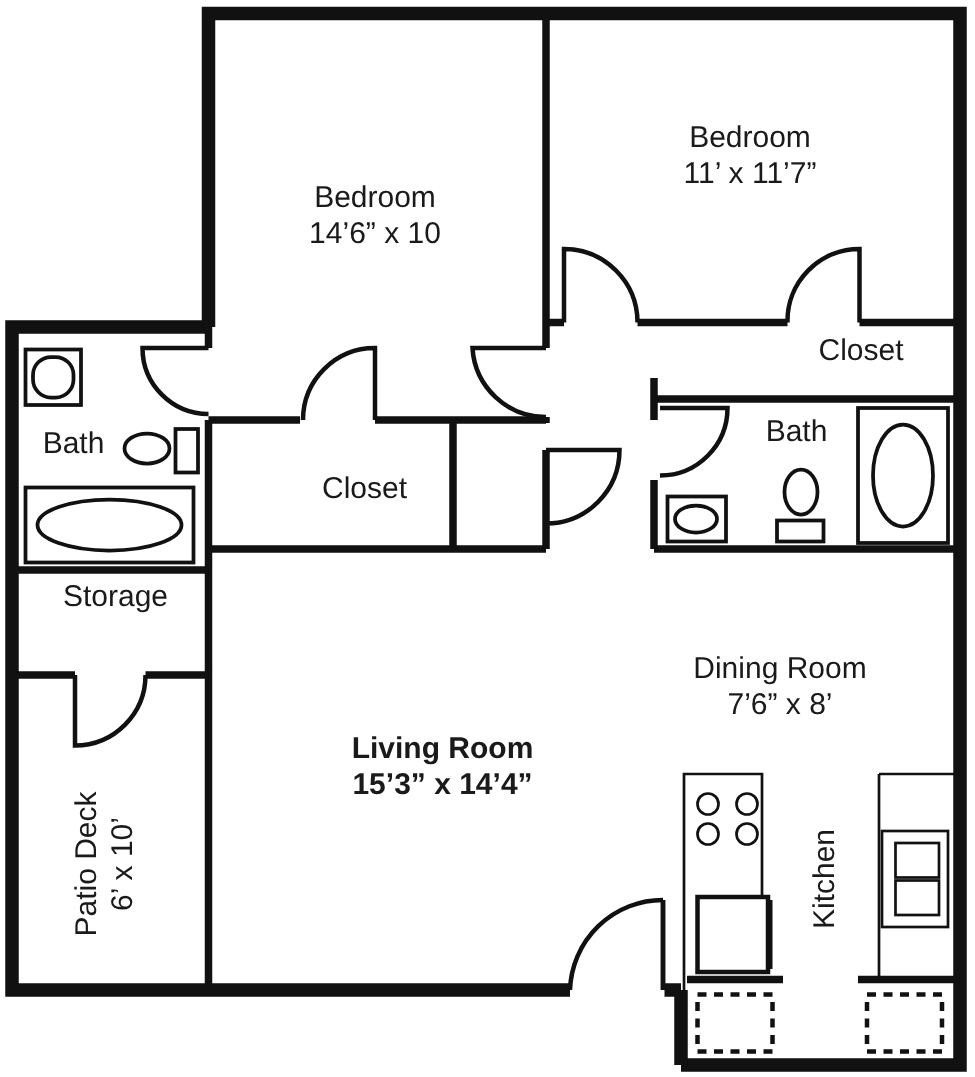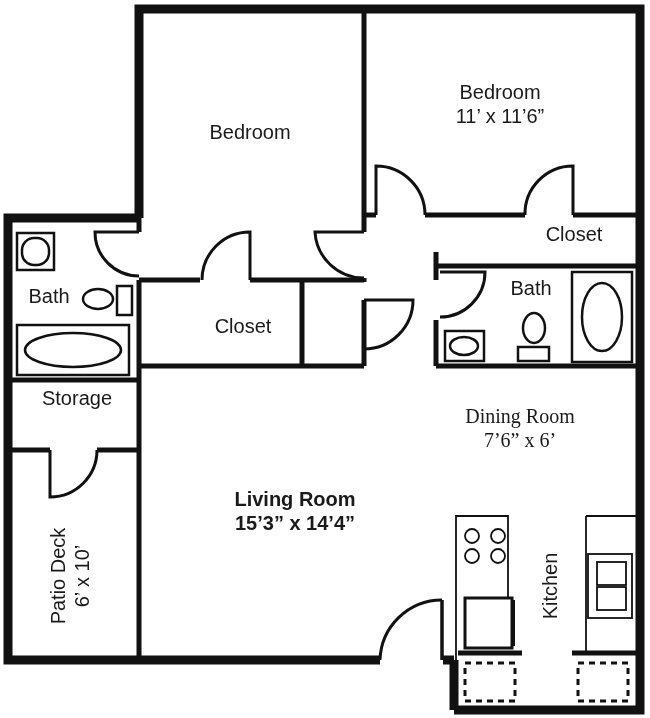--- a/index.html
+++ b/index.html
@@ -118,24 +118,25 @@
     <line x1="458" y1="653" x2="522" y2="653" stroke-width="5"></line>
     <line x1="572" y1="653" x2="640" y2="653" stroke-width="5"></line>
 
     <rect x="465" y="663" width="50" height="38" stroke-dasharray="6,5" stroke-width="3"></rect>
     <rect x="578" y="663" width="50" height="38" stroke-dasharray="6,5" stroke-width="3"></rect>
   </g>
 </svg>
 
 <div class="lbl f20" style="left:190px; top:120px; width:120px;">
   <span class="n">Bedroom</span>
+  <span class="d">14’6” x 10</span>
 </div>
 <div class="lbl f20" style="left:430px; top:80px; width:140px;">
   <span class="n">Bedroom</span>
-  <span class="d">11’ x 11’6”</span>
+  <span class="d">11’ x 11’7”</span>
 </div>
 <div class="lbl f20" style="left:193px; top:314px; width:100px;">
   <span class="n">Closet</span>
 </div>
 <div class="lbl f20" style="left:524px; top:222px; width:100px;">
   <span class="n">Closet</span>
 </div>
 <div class="lbl f20" style="left:14px; top:284px; width:70px;">
   <span class="n">Bath</span>
 </div>
@@ -146,19 +147,19 @@
   <span class="n">Storage</span>
 </div>
 <div class="lbl f20 rot" style="left:0px; top:552px; width:140px;">
   <span class="n">Patio Deck</span>
   <span class="d">6’ x 10’</span>
 </div>
 <div class="lbl f20" style="left:205px; top:487px; width:180px;font-weight:bold;">
   <span class="n">Living Room</span>
   <span class="d">15’3” x 14’4”</span>
 </div>
-<div class="lbl f20" style="left:435px; top:404px; width:170px;font-family:Liberation Serif, serif;">
+<div class="lbl f20" style="left:435px; top:434px; width:170px;">
   <span class="n">Dining Room</span>
-  <span class="d">7’6” x 6’</span>
+  <span class="d">7’6” x 8’</span>
 </div>
 <div class="lbl f20 rot" style="left:505px; top:574px; width:90px;">
   <span class="n">Kitchen</span>
 </div>
 
 </body></html>

